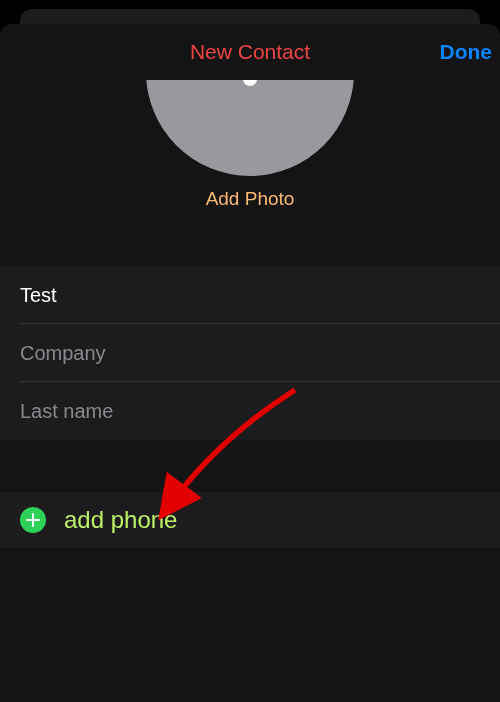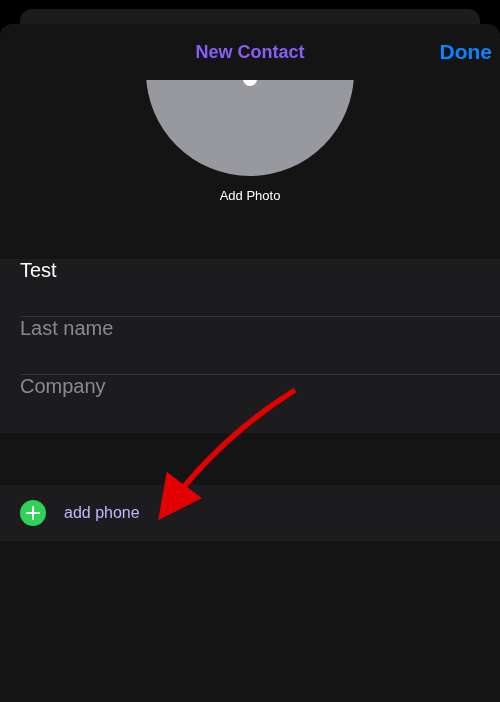--- a/index.html
+++ b/index.html
@@ -38,23 +38,23 @@
     }
     .nav {
       position: relative;
       display: flex;
       align-items: center;
       justify-content: center;
       height: 56px;
       padding: 0 18px;
     }
     .nav-title {
-      font-size: 18px;
-      font-weight: 700;
-      color: #8b5cf6;
+      font-size: 21px;
+      font-weight: 400;
+      color: #ef4444;
     }
     .nav-left, .nav-right {
       position: absolute;
       top: 0;
       height: 56px;
       display: flex;
       align-items: center;
       font-size: 21px;
       color: #0a84ff;
       cursor: pointer;
@@ -91,33 +91,33 @@
       justify-content: center;
     }
     .avatar-body {
       width: 14px;
       height: 38px;
       background: #fff;
       border-radius: 8px;
       margin-top: 80px;
     }
     .add-photo {
-      color: #ffffff;
-      font-size: 13px;
+      color: #fdba74;
+      font-size: 19px;
       margin-top: 12px;
       cursor: pointer;
     }
     .gap1 { height: 56px; }
     .group {
       background: #1c1c1e;
     }
     .field {
       height: 58px;
       display: flex;
-      align-items: flex-start;
+      align-items: center;
       padding: 0 20px;
       position: relative;
     }
     .field:not(:last-child)::after {
       content: "";
       position: absolute;
       left: 20px;
       right: 0;
       bottom: 0;
       height: 1px;
@@ -154,22 +154,22 @@
       display: flex;
       align-items: center;
       justify-content: center;
       flex-shrink: 0;
     }
     .plus svg {
       width: 14px;
       height: 14px;
     }
     .addrow-label {
-      font-size: 16px;
-      color: #c4b5fd;
+      font-size: 24px;
+      color: #bef264;
     }
     .arrow-svg {
       position: absolute;
       pointer-events: none;
     }
   </style>
 </head>
 <body>
 
 <div class="backdrop-card"></div>
@@ -190,24 +190,24 @@
     <div class="add-photo">Add Photo</div>
   </div>
 
   <div class="gap1"></div>
 
   <div class="group">
     <div class="field">
       <input class="input" type="text" value="Test" style="">
     </div>
     <div class="field">
+      <input class="input" type="text" placeholder="Company" style="">
+    </div>
+    <div class="field">
       <input class="input" type="text" placeholder="Last name" style="">
-    </div>
-    <div class="field">
-      <input class="input" type="text" placeholder="Company" style="">
     </div>
   </div>
 
   <div class="gap2"></div>
 
   <div class="addrow">
     <div class="plus">
       <svg viewBox="0 0 14 14">
           <path d="M7 1v12M1 7h12" stroke="#fff" stroke-width="2" stroke-linecap="round"></path>
         </svg>

